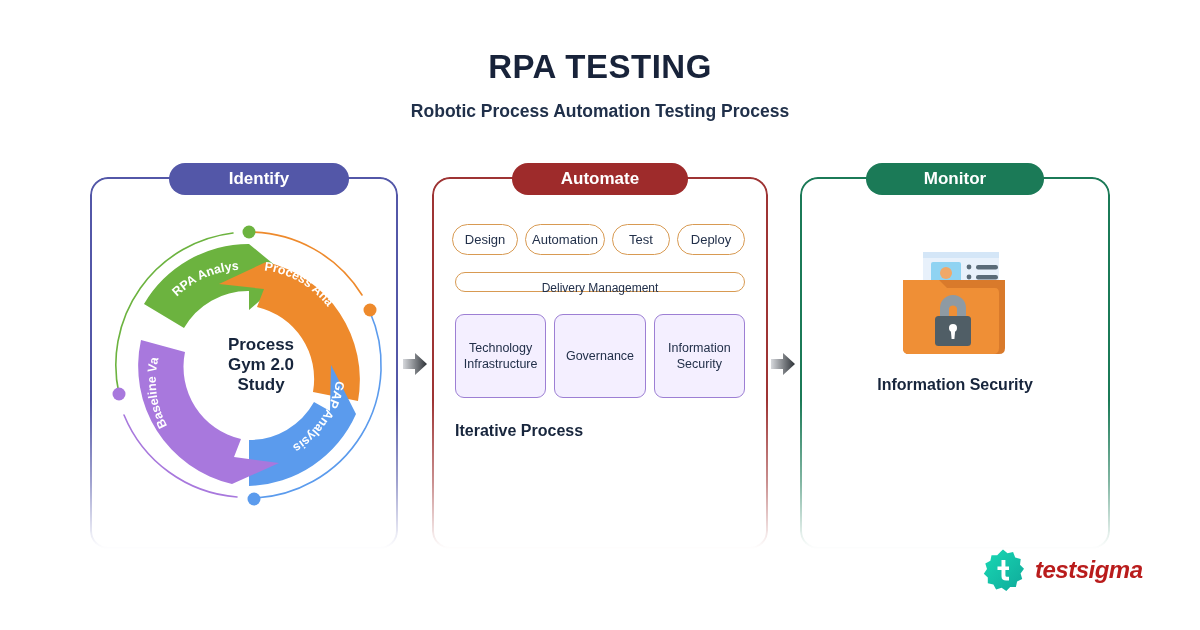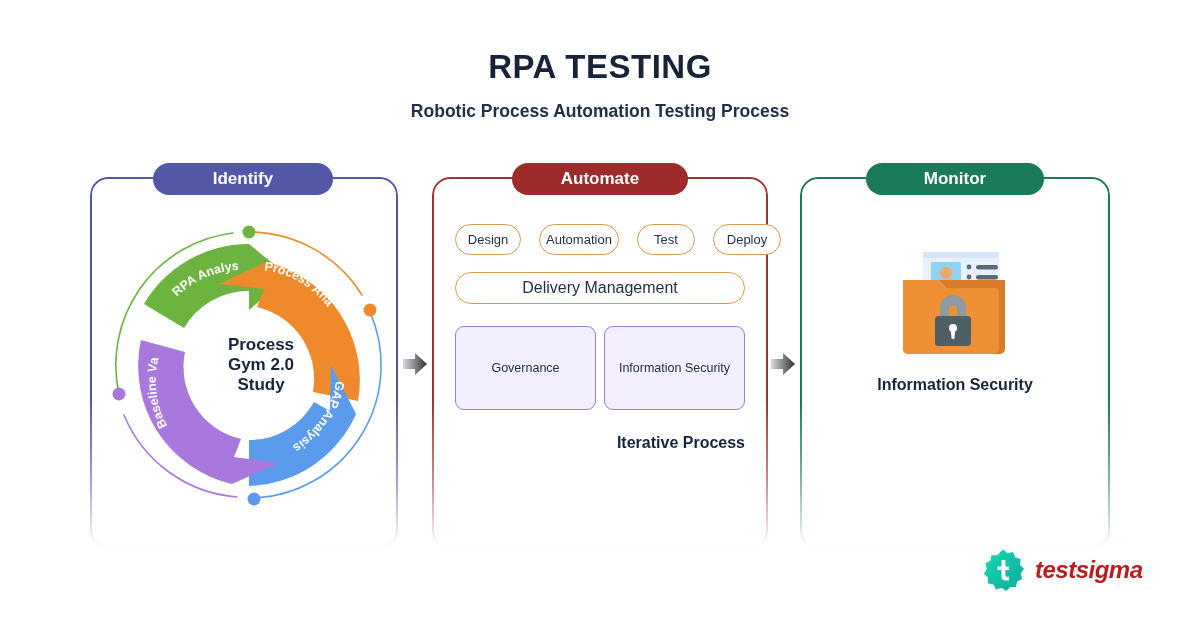--- a/index.html
+++ b/index.html
@@ -68,21 +68,21 @@
     top: 0px;
     height: 32px;
     line-height: 32px;
     border-radius: 16px;
     text-align: center;
     color: #ffffff;
     font-size: 17px;
     font-weight: bold;
     z-index: 5;
   }
-  .ph-identify { left: 153px; width: 180px; background: #5357a8; }
+  .ph-identify { left: 169px; width: 180px; background: #5357a8; }
   .ph-automate { left: 512px; width: 176px; background: #9e2b2b; }
   .ph-monitor  { left: 866px; width: 178px; background: #1b7a57; }
 
   
   .conn-arrow {
     position: absolute;
     width: 26px;
     height: 26px;
     top: 351px;
   }
@@ -120,22 +120,22 @@
 
   
   .auto-content {
     position: absolute;
     left: 455px;
     top: 224px;
     width: 290px;
   }
   .pill-row {
     display: flex;
-    justify-content: flex-start;
-    gap: 18px;
+    justify-content: flex-end;
+    gap: 7px;
   }
   .mini-pill {
     border: 1.4px solid #d89a52;
     border-radius: 16px;
     height: 31px;
     line-height: 29px;
     text-align: center;
     font-size: 13px;
     color: #22304a;
     background: #ffffff;
@@ -145,24 +145,24 @@
   }
   .mini-pill.w-design    { flex: 0 0 66px; }
   .mini-pill.w-configure { flex: 0 0 80px; }
   .mini-pill.w-test      { flex: 0 0 58px; }
   .mini-pill.w-deploy    { flex: 0 0 68px; }
 
   .wide-pill {
     margin-top: 17px;
     border: 1.4px solid #d89a52;
     border-radius: 17px;
-    height: 32px;
+    height: 20px;
     line-height: 30px;
     text-align: center;
-    font-size: 16px;
+    font-size: 12px;
     color: #22304a;
     background: #ffffff;
     box-sizing: border-box;
   }
 
   .box-row {
     margin-top: 22px;
     display: flex;
     justify-content: space-between;
     gap: 8px;
@@ -178,21 +178,21 @@
     align-items: center;
     justify-content: center;
     text-align: center;
     font-size: 12.5px;
     line-height: 1.3;
     color: #22304a;
     padding: 0 4px;
   }
   .iterative-label {
     margin-top: 24px;
-    text-align: right;
+    text-align: left;
     font-size: 16px;
     font-weight: bold;
     color: #17253c;
   }
 
   
   .monitor-content {
     position: absolute;
     left: 800px;
     top: 236px;
@@ -355,20 +355,21 @@
   <div class="pill-row">
     <div class="mini-pill w-design">Design</div>
     <div class="mini-pill w-configure">Automation</div>
     <div class="mini-pill w-test">Test</div>
     <div class="mini-pill w-deploy">Deploy</div>
   </div>
 
   <div class="wide-pill">Delivery Management</div>
 
   <div class="box-row">
+    <div class="soft-box">Technology Infrastructure</div>
     <div class="soft-box">Governance</div>
     <div class="soft-box">Information Security</div>
   </div>
 
   <div class="iterative-label">Iterative Process</div>
 </div>
 
 <div class="monitor-content">
   <svg class="folder-illustration" width="120" height="126" viewBox="0 0 120 126">
 

